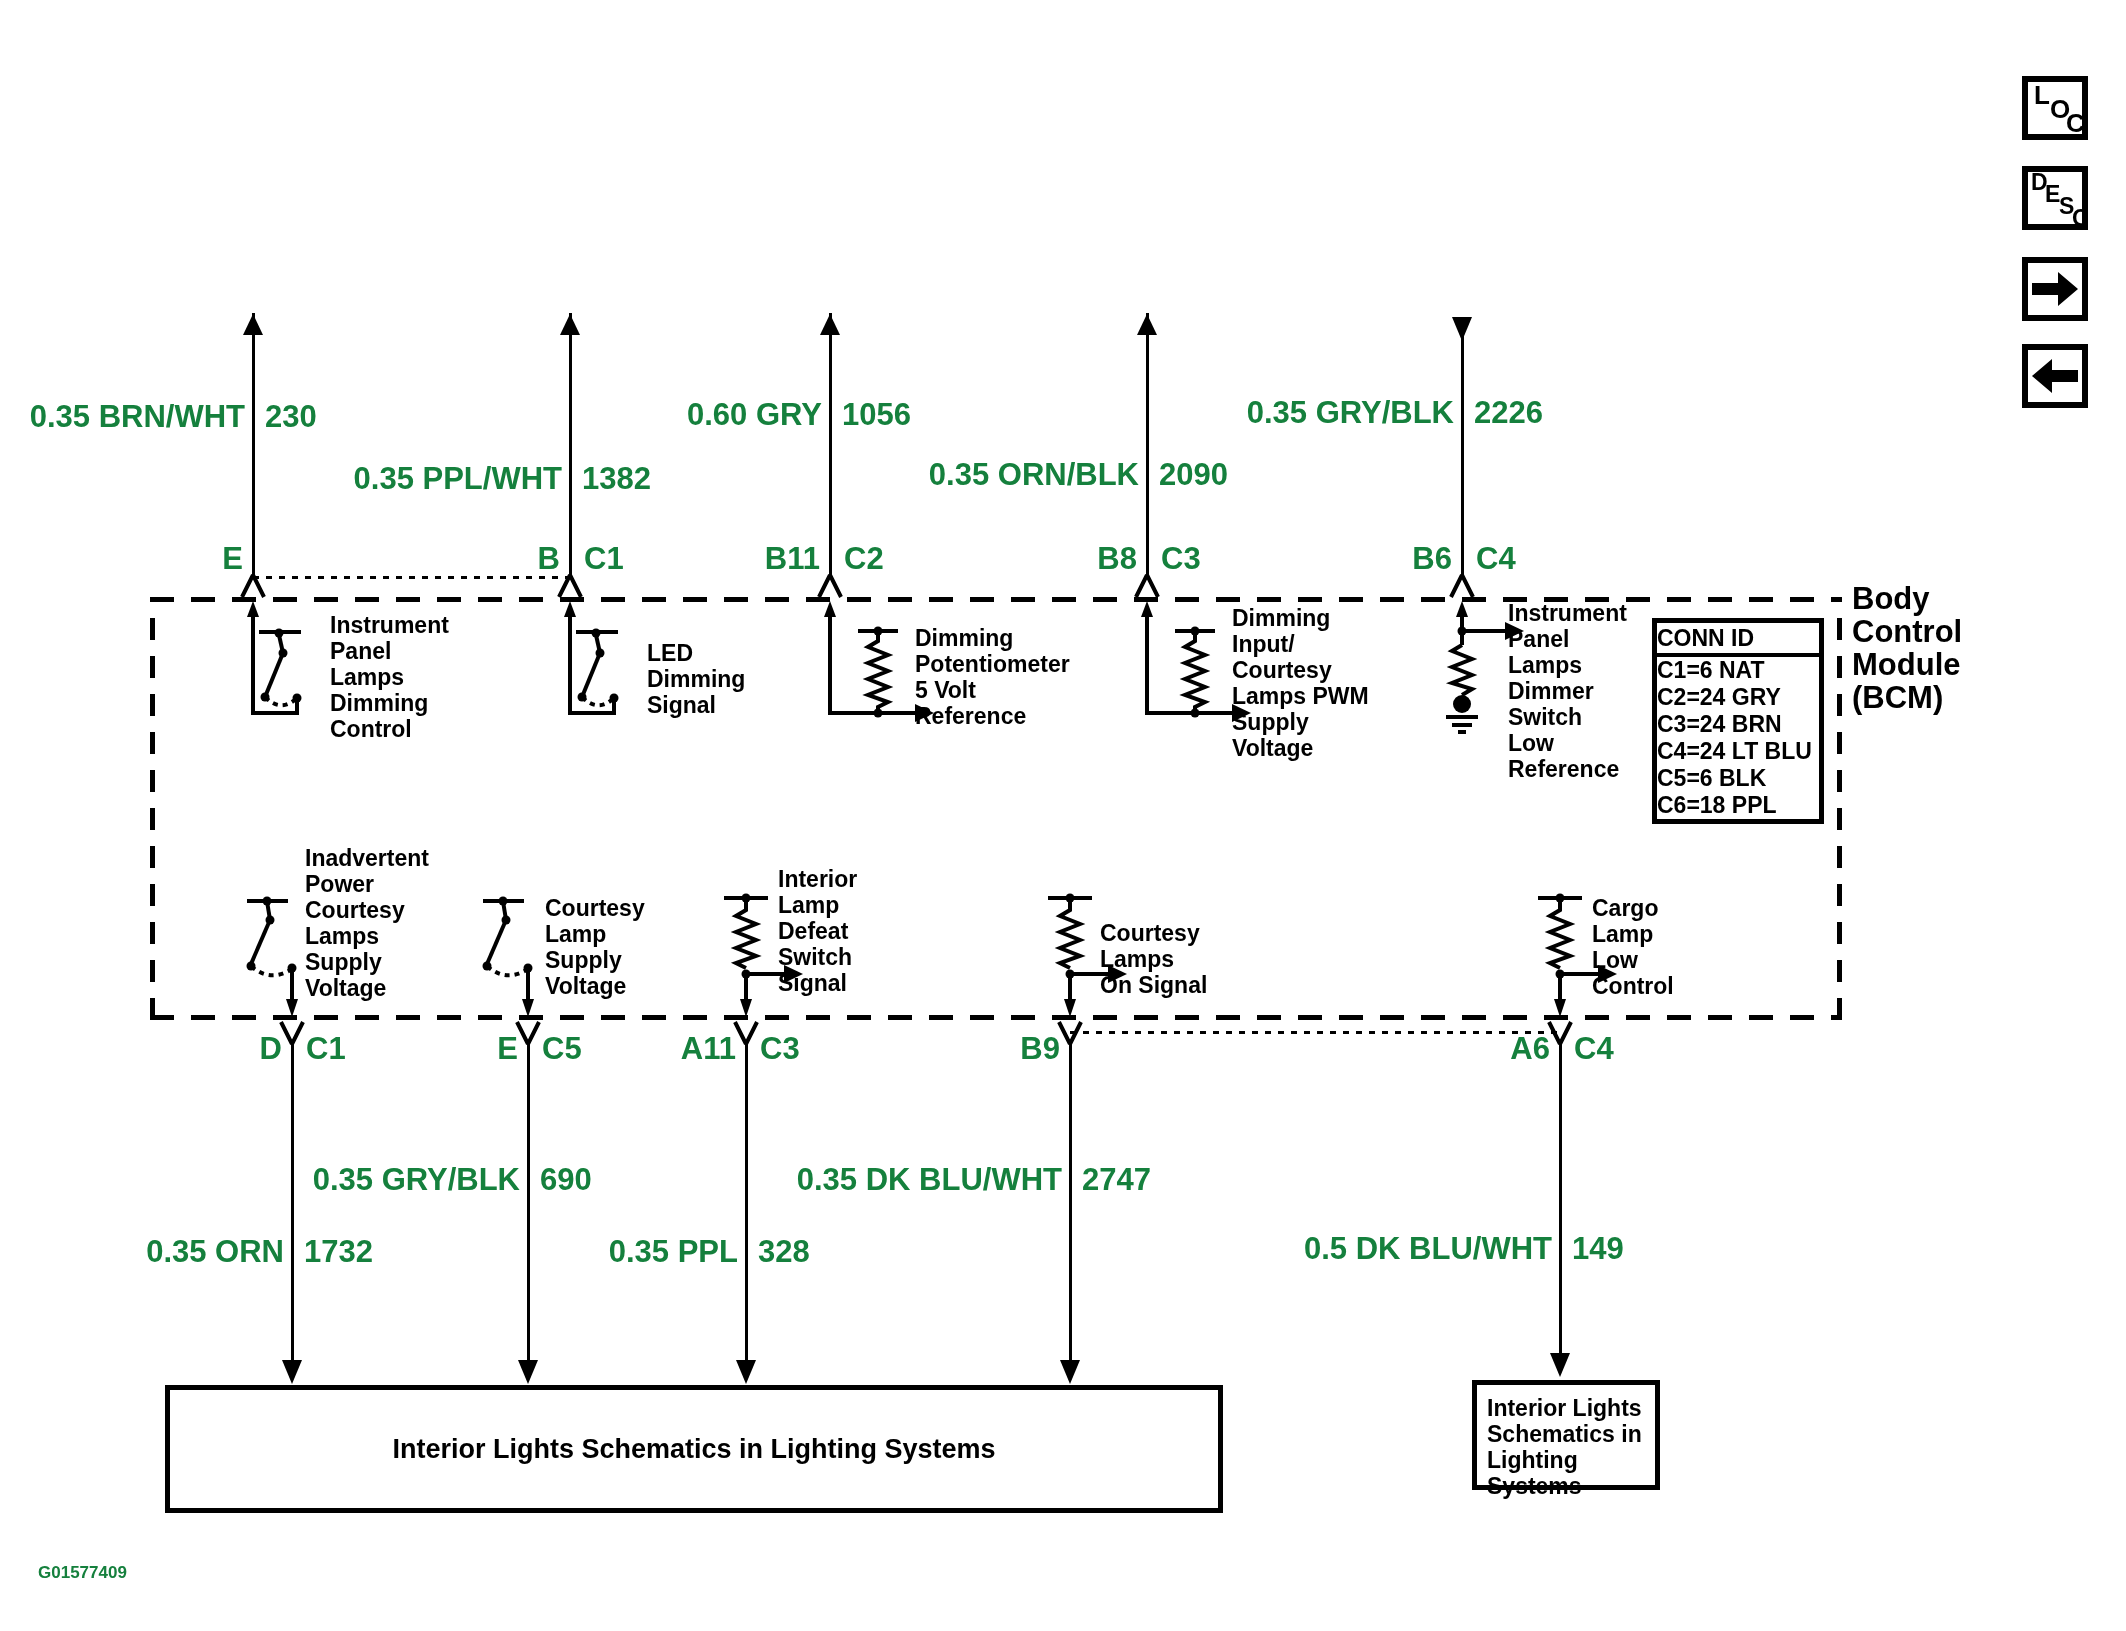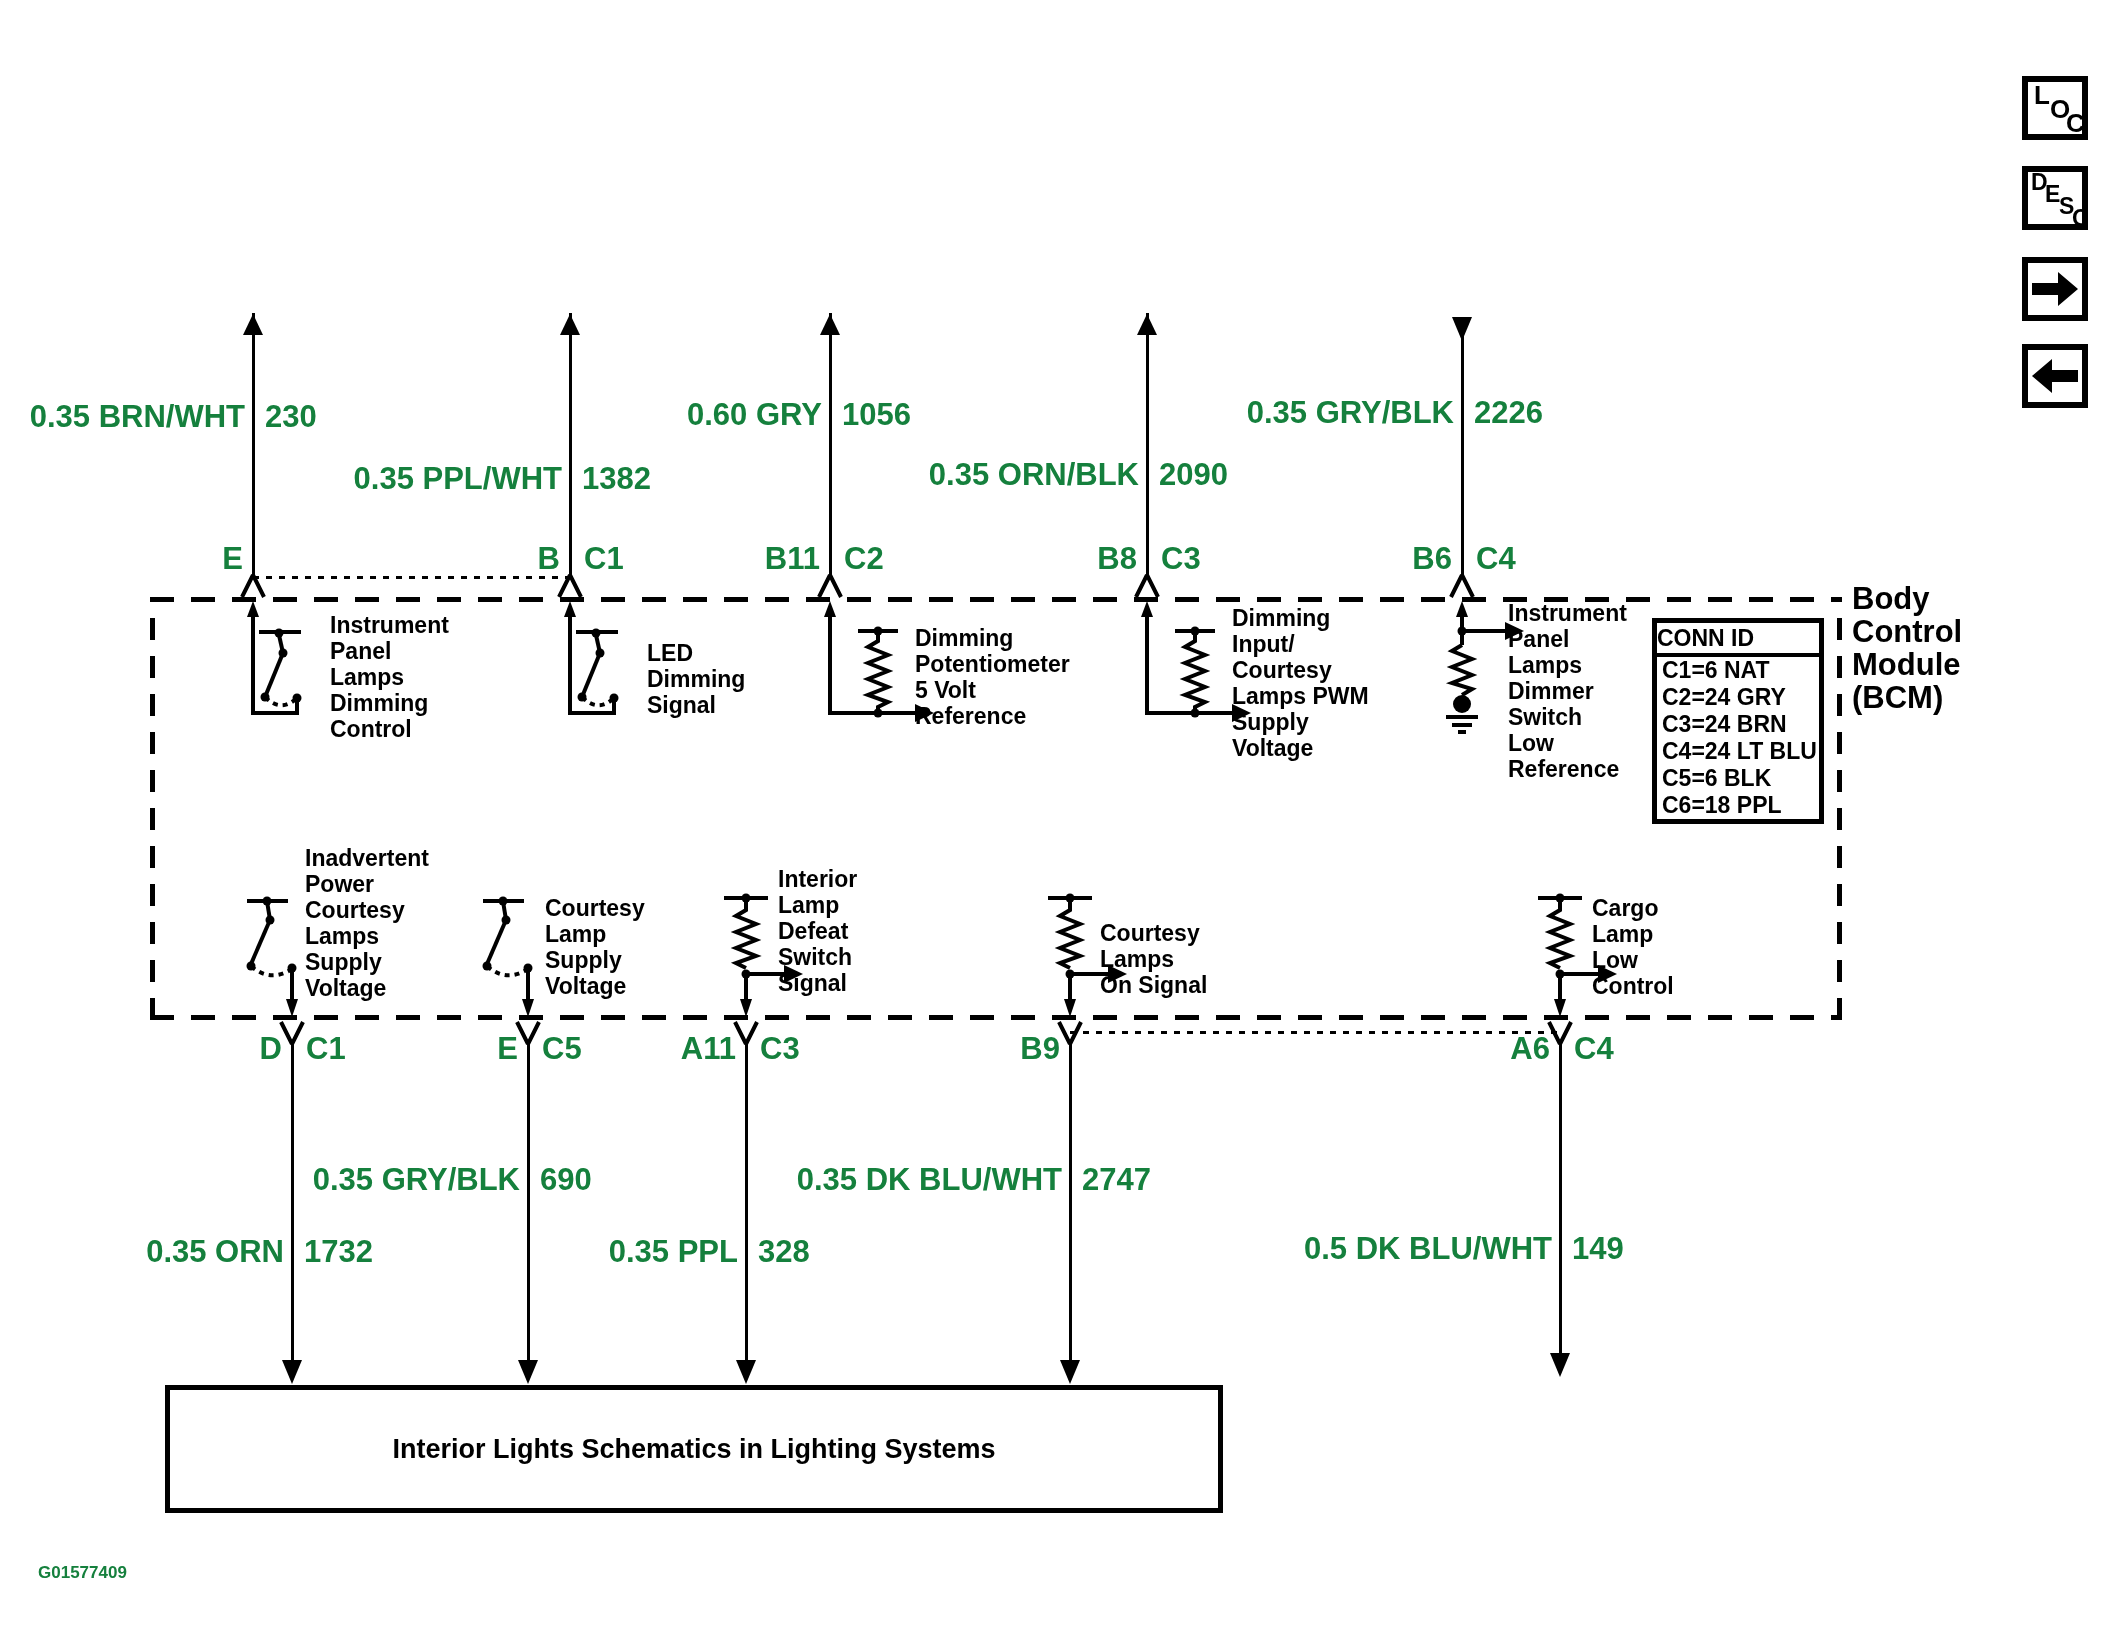--- a/index.html
+++ b/index.html
@@ -15,21 +15,21 @@
   .dot-h{position:absolute;height:3px;background:repeating-linear-gradient(90deg,#000 0 6px,transparent 6px 13px)}
   svg.cmp{position:absolute;overflow:visible}
   svg.cmp *{stroke:#000;stroke-width:4;fill:none}
   svg.cmp polygon{fill:#000;stroke:none}
   svg.cmp circle{fill:#000;stroke:none}
   .navbtn{position:absolute;left:2022px;width:66px;height:64px;border:6px solid #000;background:#fff;
           box-sizing:border-box;cursor:pointer}
   .navbtn span{position:absolute;font-weight:bold}
   .table{position:absolute;border:5px solid #000;background:#fff}
   .table .hdr{font:bold 23px/30px "Liberation Sans",sans-serif;text-align:left;border-bottom:4px solid #000}
-  .table .row{font:bold 23px/27px "Liberation Sans",sans-serif;padding-left:5px;white-space:nowrap}
+  .table .row{font:bold 23px/27px "Liberation Sans",sans-serif;white-space:nowrap}
 </style>
 </head>
 <body>
 
 <div id="page">
 
 
   <div class="wire" style="left:252px;top:313px;height:263px"></div>
   <svg class="cmp" style="left:243px;top:314px" width="20" height="22">
       <polygon points="10,0 0,21 20,21"></polygon>
@@ -333,20 +333,25 @@
   <div class="lbl" style="left:1574px;top:1032px">C4</div>
   <div class="lbl" style="right:574px;top:1232px">0.5 DK BLU/WHT</div>
   <div class="lbl" style="left:1572px;top:1232px">149</div>
 
   <div class="dot-h" style="left:1070px;top:1031px;width:490px"></div>
 
   <div class="box" style="left:165px;top:1385px;width:1048px;height:118px">
     <span>Interior Lights Schematics in Lighting Systems</span>
   </div>
 
+  <div class="box" style="left:1472px;top:1380px;width:178px;height:100px;align-items:flex-start;justify-content:flex-start">
+    <span class="clbl" style="position:static;padding:10px 0 0 10px;text-align:left">Interior Lights
+Schematics in
+Lighting Systems</span>
+  </div>
 
   <div class="lbl" style="left:38px;top:1556px;font-size:17px">G01577409</div>
 
   <div class="navbtn" style="top:76px">
     <span style="left:6px;top:-2px;font-size:26px">L</span>
     <span style="left:22px;top:12px;font-size:26px">O</span>
     <span style="left:38px;top:26px;font-size:26px">C</span>
   </div>
   <div class="navbtn" style="top:166px">
     <span style="left:3px;top:-3px;font-size:23px">D</span>

